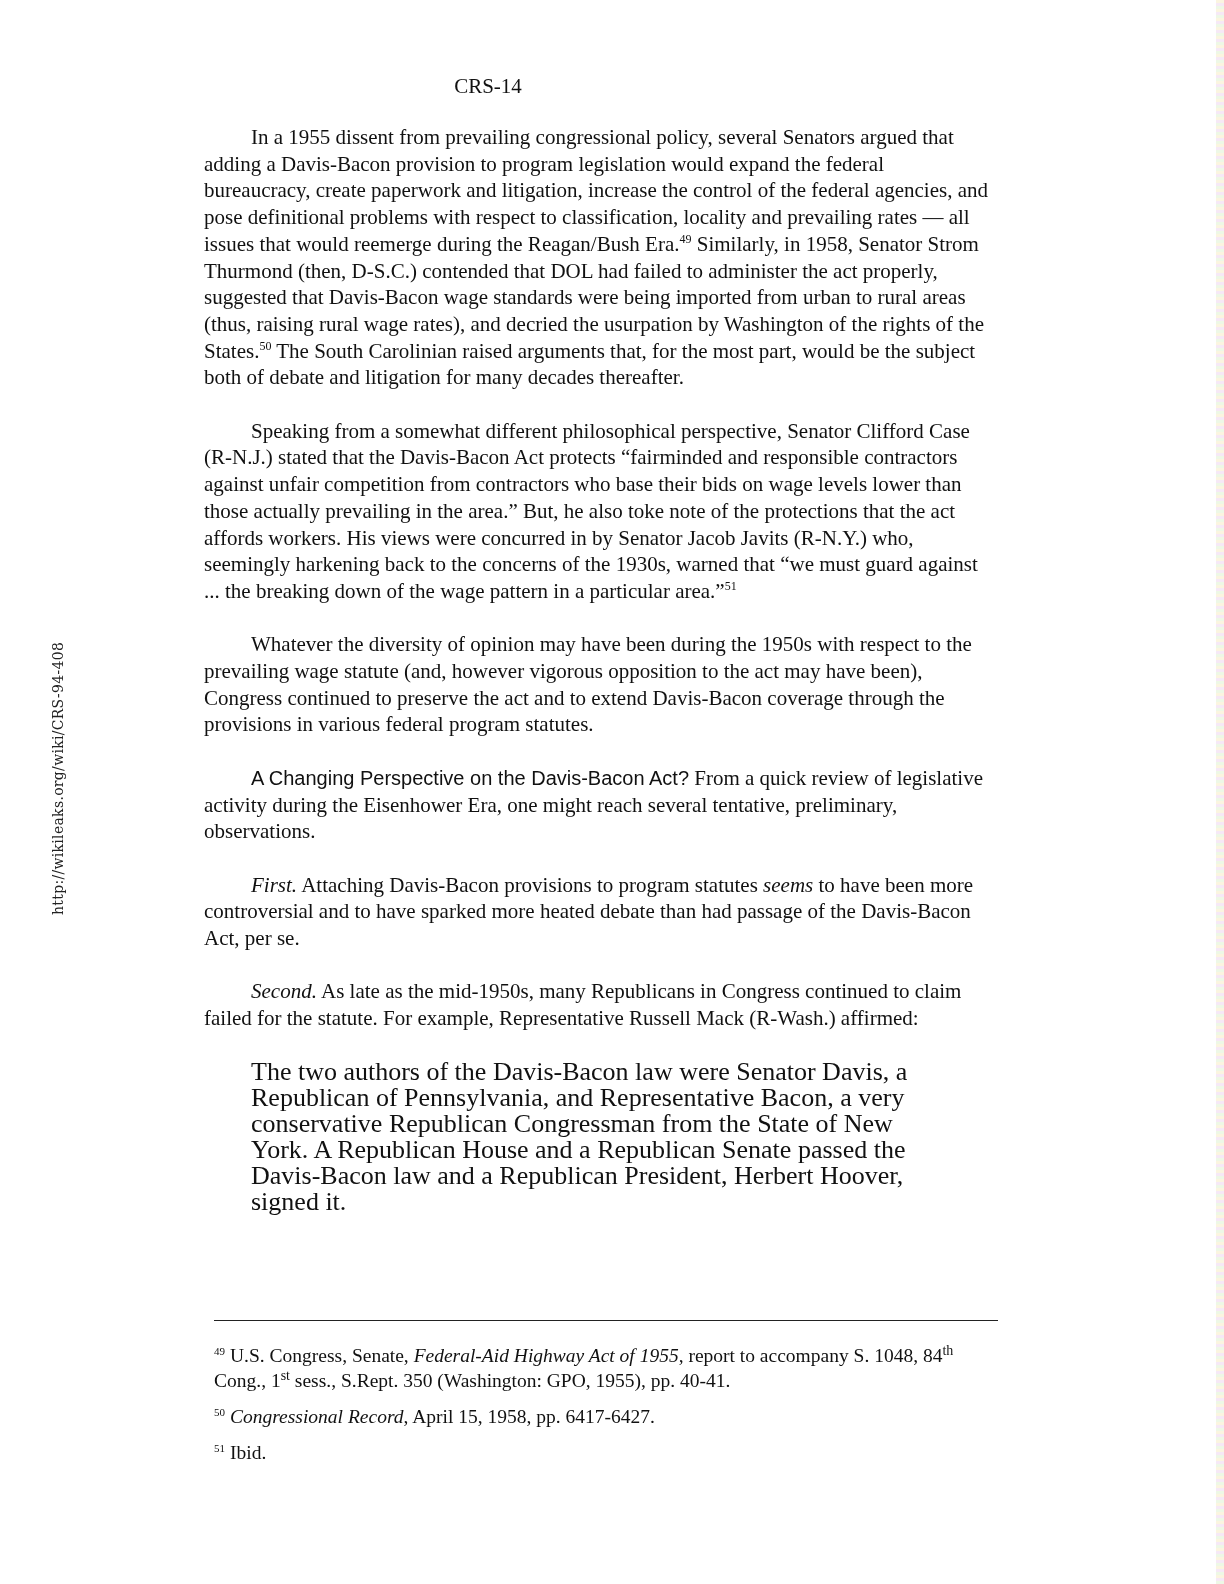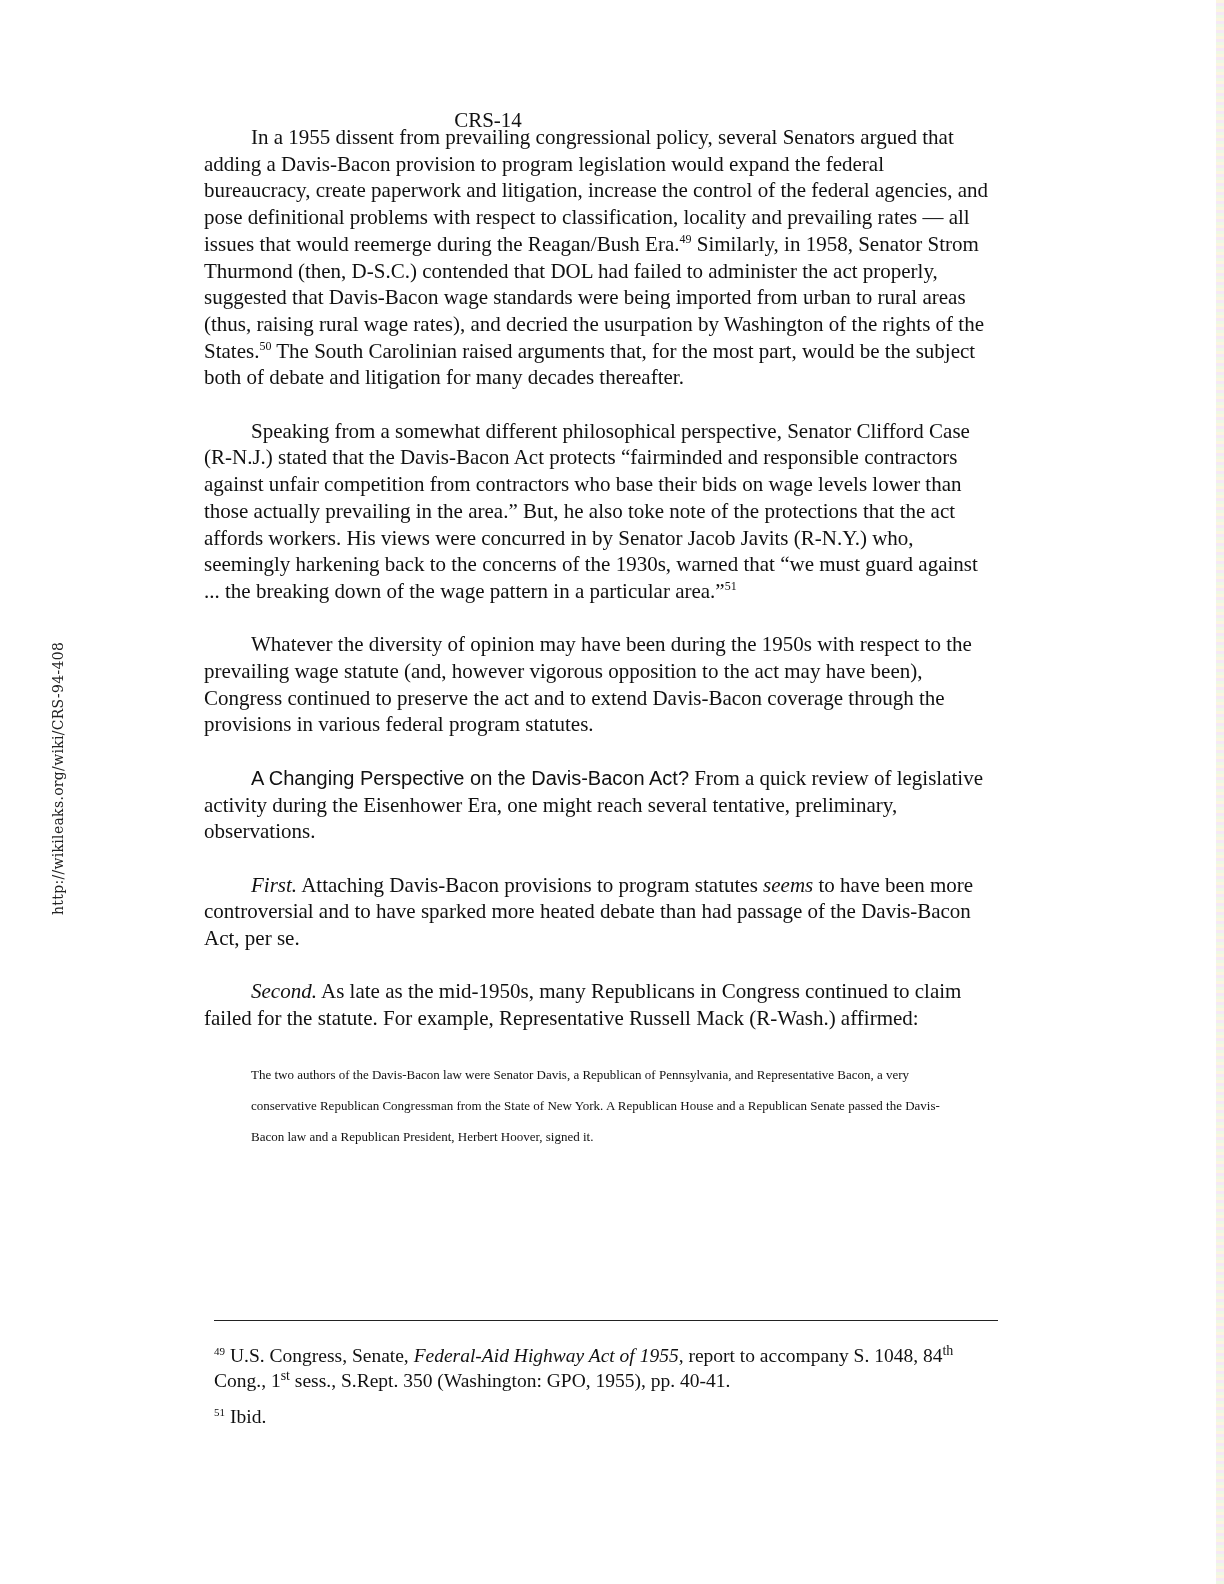--- a/index.html
+++ b/index.html
@@ -9,30 +9,30 @@
   }
   .edge-strip {
     position: absolute; top: 0; right: 0; width: 8px; height: 1584px;
     background: repeating-linear-gradient(180deg, #fbf5e0 0 3px, #f6e9f6 3px 6px, #eef8e6 6px 9px);
   }
   .side-url {
     position: absolute; left: 50px; top: 915px; transform-origin: left top; transform: rotate(-90deg);
     font-family: "DejaVu Serif", serif; font-size: 14px; color: #222; white-space: nowrap; letter-spacing: 0.3px;
   }
   .page-header {
-    position: absolute; top: 74px; left: 0; width: 976px; text-align: center; font-size: 21px; margin-top: 34px;
+    position: absolute; top: 74px; left: 0; width: 976px; text-align: center; font-size: 21px;
   }
   .body-text {
     position: absolute; left: 204px; top: 124px; width: 790px; font-size: 21px; line-height: 26.7px;
   }
   .para { margin: 0 0 26.7px 0; text-indent: 47px; text-align: left; }
   .sup { font-size: 12px; vertical-align: 8px; line-height: 0; }
   .heading-run { font-family: "Liberation Sans", "DejaVu Sans", sans-serif; font-weight: normal; font-size: 20px; }
   .block-quote {
-    margin: 0 0 0 47px; width: 700px; font-size: 13px; line-height: 31px; text-indent: 0;
+    margin: 0 0 0 47px; width: 700px; font-size: 26px; line-height: 26px; text-indent: 0;
   }
   .rule { position: absolute; left: 214px; top: 1320px; width: 784px; height: 0; border-top: 1.5px solid #222; }
   .footnotes { position: absolute; left: 214px; top: 1343px; width: 790px; font-size: 19.5px; line-height: 25px; }
   .fn { margin: 0 0 11px 0; }
   .fn .num { font-size: 11px; vertical-align: 7px; line-height: 0; margin-right: 5px; }
   .fn .ord { font-size: 14px; vertical-align: 7px; line-height: 0; }
   i { }
 </style>
 </head>
 <body>
@@ -56,14 +56,15 @@
 
   <p class="para"><i>Second.</i><span>  As late as the mid-1950s, many Republicans in Congress continued to claim failed for the statute.  For example, Representative Russell Mack (R-Wash.) affirmed:</span></p>
 
   <p class="para block-quote">The two authors of the Davis-Bacon law were Senator Davis, a Republican of Pennsylvania, and Representative Bacon, a very conservative Republican Congressman from the State of New York.  A Republican House and a Republican Senate passed the Davis-Bacon law and a Republican President, Herbert Hoover, signed it.</p>
 </div>
 
 <div class="rule"></div>
 
 <div class="footnotes">
   <p class="fn"><span class="num">49</span><span>U.S. Congress, Senate, </span><i>Federal-Aid Highway Act of 1955</i><span>, report to accompany S. 1048, 84</span><span class="ord">th</span><span> Cong., 1</span><span class="ord">st</span><span> sess., S.Rept. 350 (Washington: GPO, 1955), pp. 40-41.</span></p>
+  <p class="fn"><span class="num">50</span><i>Congressional Record</i><span>, April 15, 1958, pp. 6417-6427.</span></p>
   <p class="fn"><span class="num">51</span><span>Ibid.</span></p>
 </div>
 
 </body></html>

